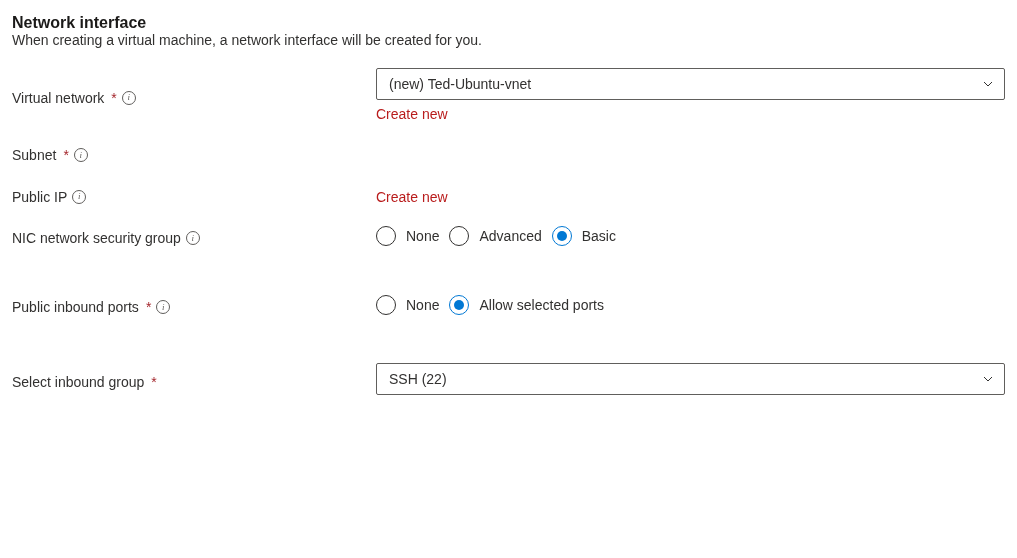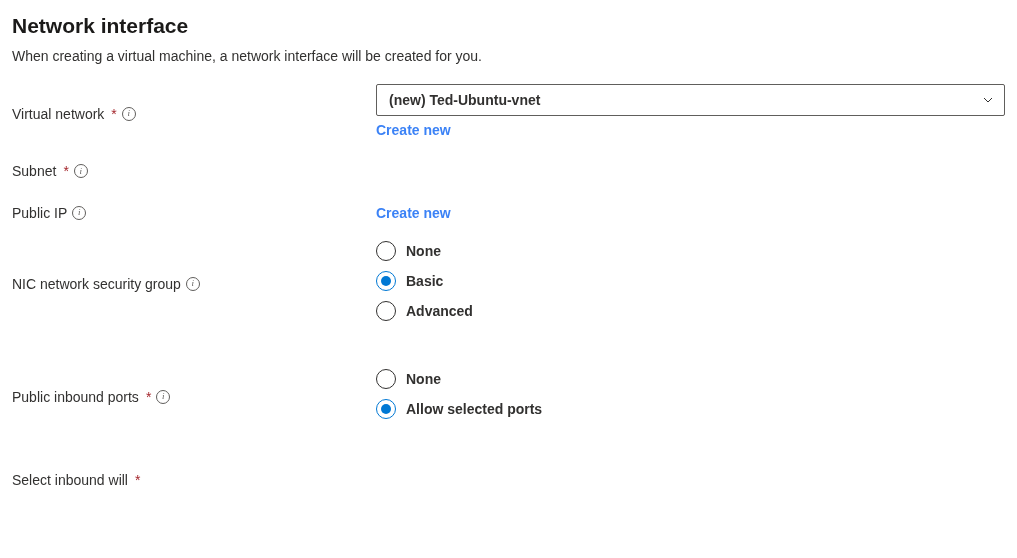--- a/index.html
+++ b/index.html
@@ -5,23 +5,22 @@
     * { box-sizing: border-box; margin: 0; padding: 0; }
     body {
       font-family: "Segoe UI", -apple-system, BlinkMacSystemFont, sans-serif;
       font-size: 14px;
       color: #323130;
       padding: 14px 12px;
       width: 1017px;
       background: #fff;
     }
     .section-title {
-      font-size: 21px;
+      font-size: 16px;
       font-weight: 600;
-      margin-bottom: 10px;
       color: #1b1a19;
     }
     .section-desc {
       font-size: 14px;
       color: #323130;
       margin-bottom: 20px;
     }
     .form-row {
       display: flex;
       align-items: center;
@@ -34,21 +33,20 @@
       display: flex;
       align-items: center;
       gap: 5px;
       padding-top: 5px;
       font-size: 14px;
       color: #323130;
     }
     .control-col {
       flex: 1;
       max-width: 660px;
-      font-weight: bold;
     }
     .required {
       color: #a4262c;
       margin-left: 2px;
     }
     .info-icon {
       width: 14px;
       height: 14px;
       border: 1px solid #605e5c;
       border-radius: 50%;
@@ -78,29 +76,29 @@
     }
     .chevron {
       width: 16px;
       height: 16px;
       display: inline-flex;
       align-items: center;
       justify-content: center;
       flex-shrink: 0;
     }
     .link {
-      color: #3b82f6;
+      color: #b91c1c;
       font-size: 14px;
       cursor: pointer;
       display: inline-block;
       margin-top: 6px;
     }
     .radio-group {
       display: flex;
-      flex-direction: column;
+      flex-direction: row;
       gap: 10px;
     }
     .radio-option {
       display: flex;
       align-items: center;
       gap: 10px;
       cursor: pointer;
     }
     .radio-circle {
       width: 20px;
@@ -176,29 +174,29 @@
     <span>NIC network security group</span>
     <span class="info-icon">i</span>
   </div>
   <div class="control-col">
     <div class="radio-group">
       <div class="radio-option">
         <span class="radio-circle"></span>
         <span class="radio-label">None</span>
       </div>
       <div class="radio-option">
+        <span class="radio-circle"></span>
+        <span class="radio-label">Advanced</span>
+      </div>
+      <div class="radio-option">
         <span class="radio-circle checked">
             <span class="radio-dot"></span>
           </span>
         <span class="radio-label">Basic</span>
       </div>
-      <div class="radio-option">
-        <span class="radio-circle"></span>
-        <span class="radio-label">Advanced</span>
-      </div>
     </div>
   </div>
 </div>
 
 <div class="form-row extra-gap">
   <div class="label-col">
     <span>Public inbound ports</span>
     <span class="required">*</span>
     <span class="info-icon">i</span>
   </div>
@@ -213,16 +211,26 @@
             <span class="radio-dot"></span>
           </span>
         <span class="radio-label">Allow selected ports</span>
       </div>
     </div>
   </div>
 </div>
 
 <div class="form-row extra-gap" style="margin-bottom:0;">
   <div class="label-col">
-    <span>Select inbound will</span>
-    <span class="required">*</span>
+    <span>Select inbound group</span>
+    <span class="required">*</span>
+  </div>
+  <div class="control-col">
+    <div class="dropdown">
+      <span>SSH (22)</span>
+      <span class="chevron">
+        <svg width="12" height="12" viewBox="0 0 12 12">
+            <path d="M2 4 L6 8 L10 4" fill="none" stroke="#323130" stroke-width="1"></path>
+          </svg>
+      </span>
+    </div>
   </div>
 </div>
 
 </body></html>

